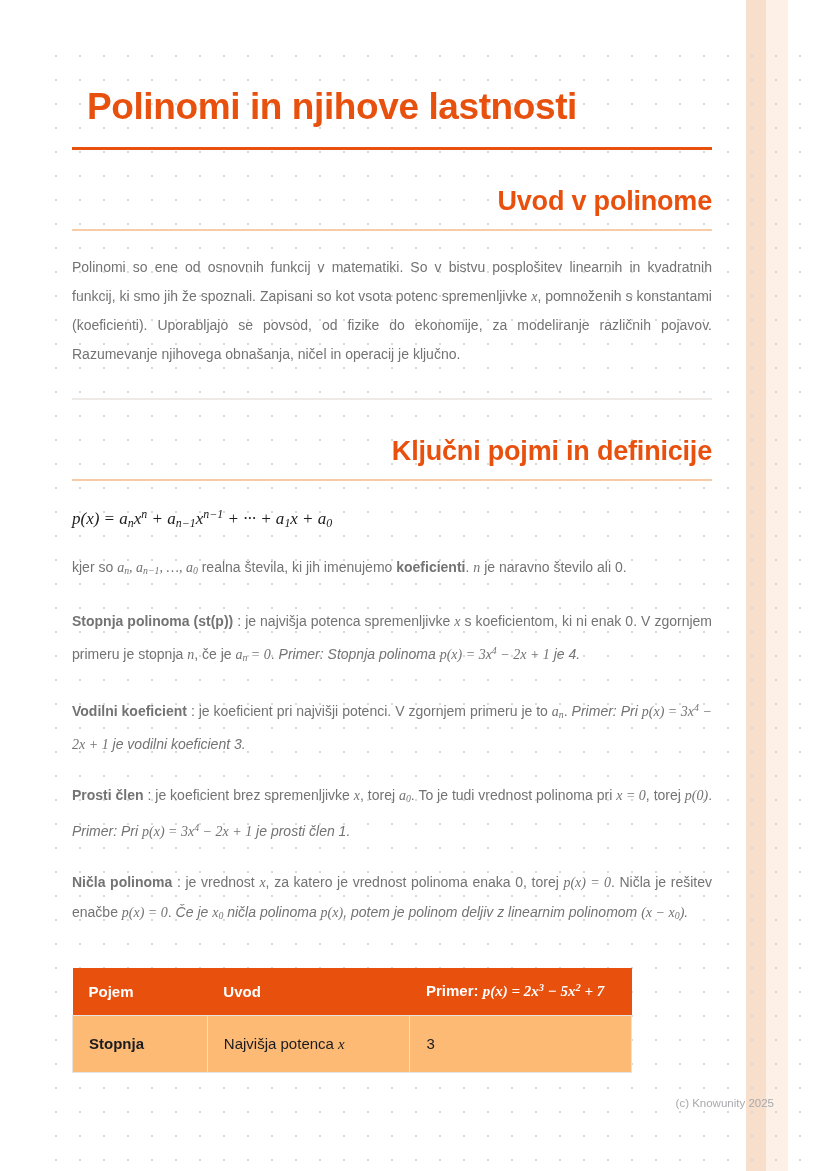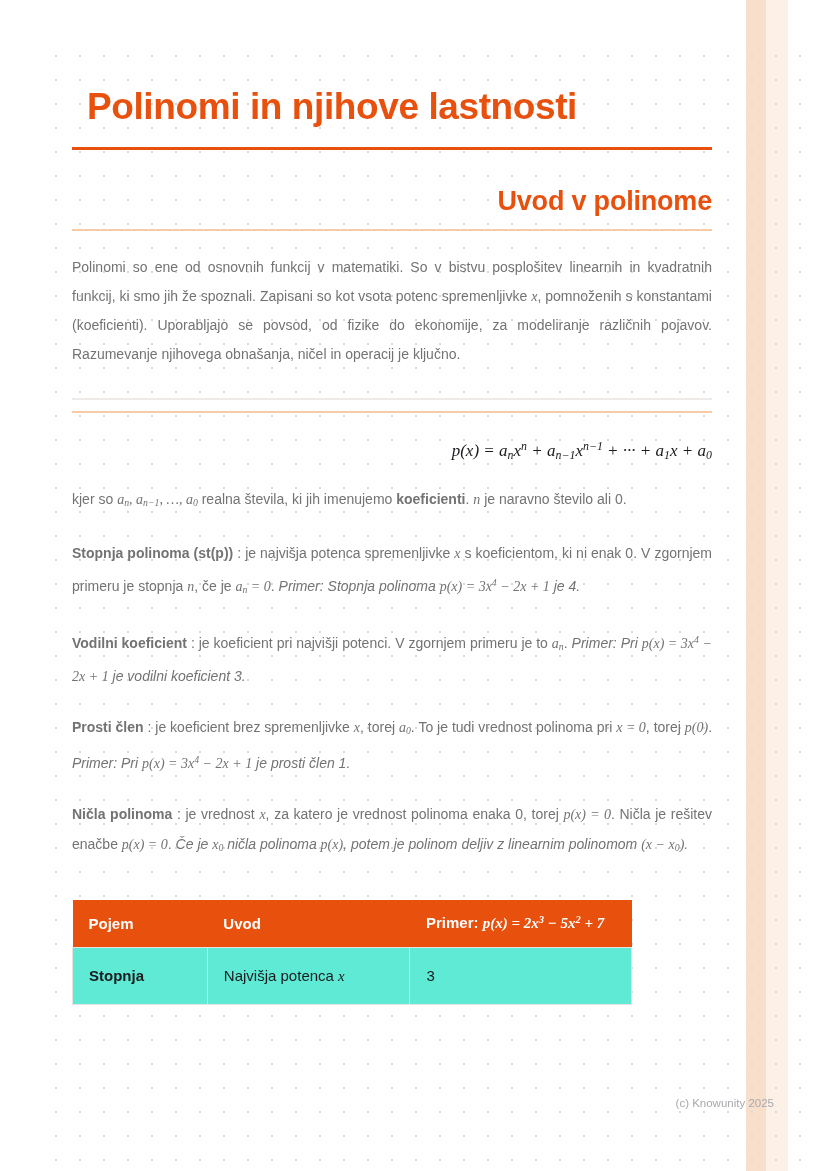--- a/index.html
+++ b/index.html
@@ -38,36 +38,36 @@
     margin:34px 0 0;font-size:27px;line-height:34px;font-weight:bold;
     color:var(--accent);letter-spacing:-0.2px;text-align:right;
   }
   .h2-rule{height:2px;background:#f6cba6;margin-top:11px;}
   p{
     margin:22px 0 0;font-size:14px;line-height:28.5px;
     text-align:justify;color:#737373;
   }
   .divider{height:2px;background:#edeae7;margin-top:30px;}
   .formula-block{
-    margin:26px 0 4px;text-align:right;font-size:17px;color:#1b1b1f;
+    margin:26px 0 4px;text-align:left;font-size:17px;color:#1b1b1f;
   }
   .b{font-weight:bold;}
   .i{font-style:italic;}
   .m{font-family:"Liberation Serif", serif;font-style:italic;}
   .sub{font-size:0.7em;vertical-align:-0.22em;}
   .sup{font-size:0.7em;vertical-align:0.5em;}
   table{
     border-collapse:collapse;margin-top:38px;width:560px;background:#ffffff;
   }
   th{
     background:var(--accent);color:#ffffff;text-align:left;
     padding:14px 16px;font-size:15px;font-weight:bold;vertical-align:middle;
   }
   td{
-    border:1px solid #e6e4e2;background:#5eead4;
+    border:1px solid #e6e4e2;background:#fdba74;
     padding:19px 16px;font-size:15px;vertical-align:middle;text-align:left;
   }
   .copyright{
     position:absolute;top:1097px;right:54px;z-index:3;
     font-size:11.5px;color:#a8a8ad;
   }
 </style>
 </head>
 <body>
 
@@ -84,20 +84,21 @@
 
     <section>
       <h2>Uvod v polinome</h2>
       <div class="h2-rule"></div>
       <p><span>Polinomi so ene od osnovnih funkcij v matematiki. So v bistvu posplošitev linearnih in kvadratnih funkcij, ki smo jih že spoznali. Zapisani so kot vsota potenc spremenljivke </span><span class="m">x</span><span>, pomnoženih s konstantami (koeficienti). Uporabljajo se povsod, od fizike do ekonomije, za modeliranje različnih pojavov. Razumevanje njihovega obnašanja, ničel in operacij je ključno.</span></p>
     </section>
 
     <div class="divider"></div>
 
     <section>
+      <h2>Ključni pojmi in definicije</h2>
       <div class="h2-rule"></div>
 
 
       <div class="formula-block"><span class="m">p(x) = a</span><span class="m sub">n</span><span class="m">x</span><span class="m sup">n</span><span class="m"> + a</span><span class="m sub">n−1</span><span class="m">x</span><span class="m sup">n−1</span><span class="m"> + ··· + a</span><span class="m sub">1</span><span class="m">x + a</span><span class="m sub">0</span></div>
 
       <p><span>kjer so </span><span class="m">a</span><span class="m sub">n</span><span class="m">, </span><span class="m">a</span><span class="m sub">n−1</span><span class="m">, …, </span><span class="m">a</span><span class="m sub">0</span><span> realna števila, ki jih imenujemo </span><span class="b">koeficienti</span><span>. </span><span class="m">n</span><span> je naravno število ali 0.</span></p>
 
       <p><span class="b">Stopnja polinoma (st(p))</span><span> : je najvišja potenca spremenljivke </span><span class="m">x</span><span> s koeficientom, ki ni enak 0. V zgornjem primeru je stopnja </span><span class="m">n</span><span>, če je </span><span class="m">a</span><span class="m sub">n</span><span class="m"> = 0</span><span>. </span><span class="i">Primer: Stopnja polinoma </span><span class="m">p(x) = 3x</span><span class="m sup">4</span><span class="m"> − 2x + 1</span><span class="i"> je 4.</span></p>
 
       <p><span class="b">Vodilni koeficient</span><span> : je koeficient pri najvišji potenci. V zgornjem primeru je to </span><span class="m">a</span><span class="m sub">n</span><span>. </span><span class="i">Primer: Pri </span><span class="m">p(x) = 3x</span><span class="m sup">4</span><span class="m"> − 2x + 1</span><span class="i"> je vodilni koeficient 3.</span></p>

